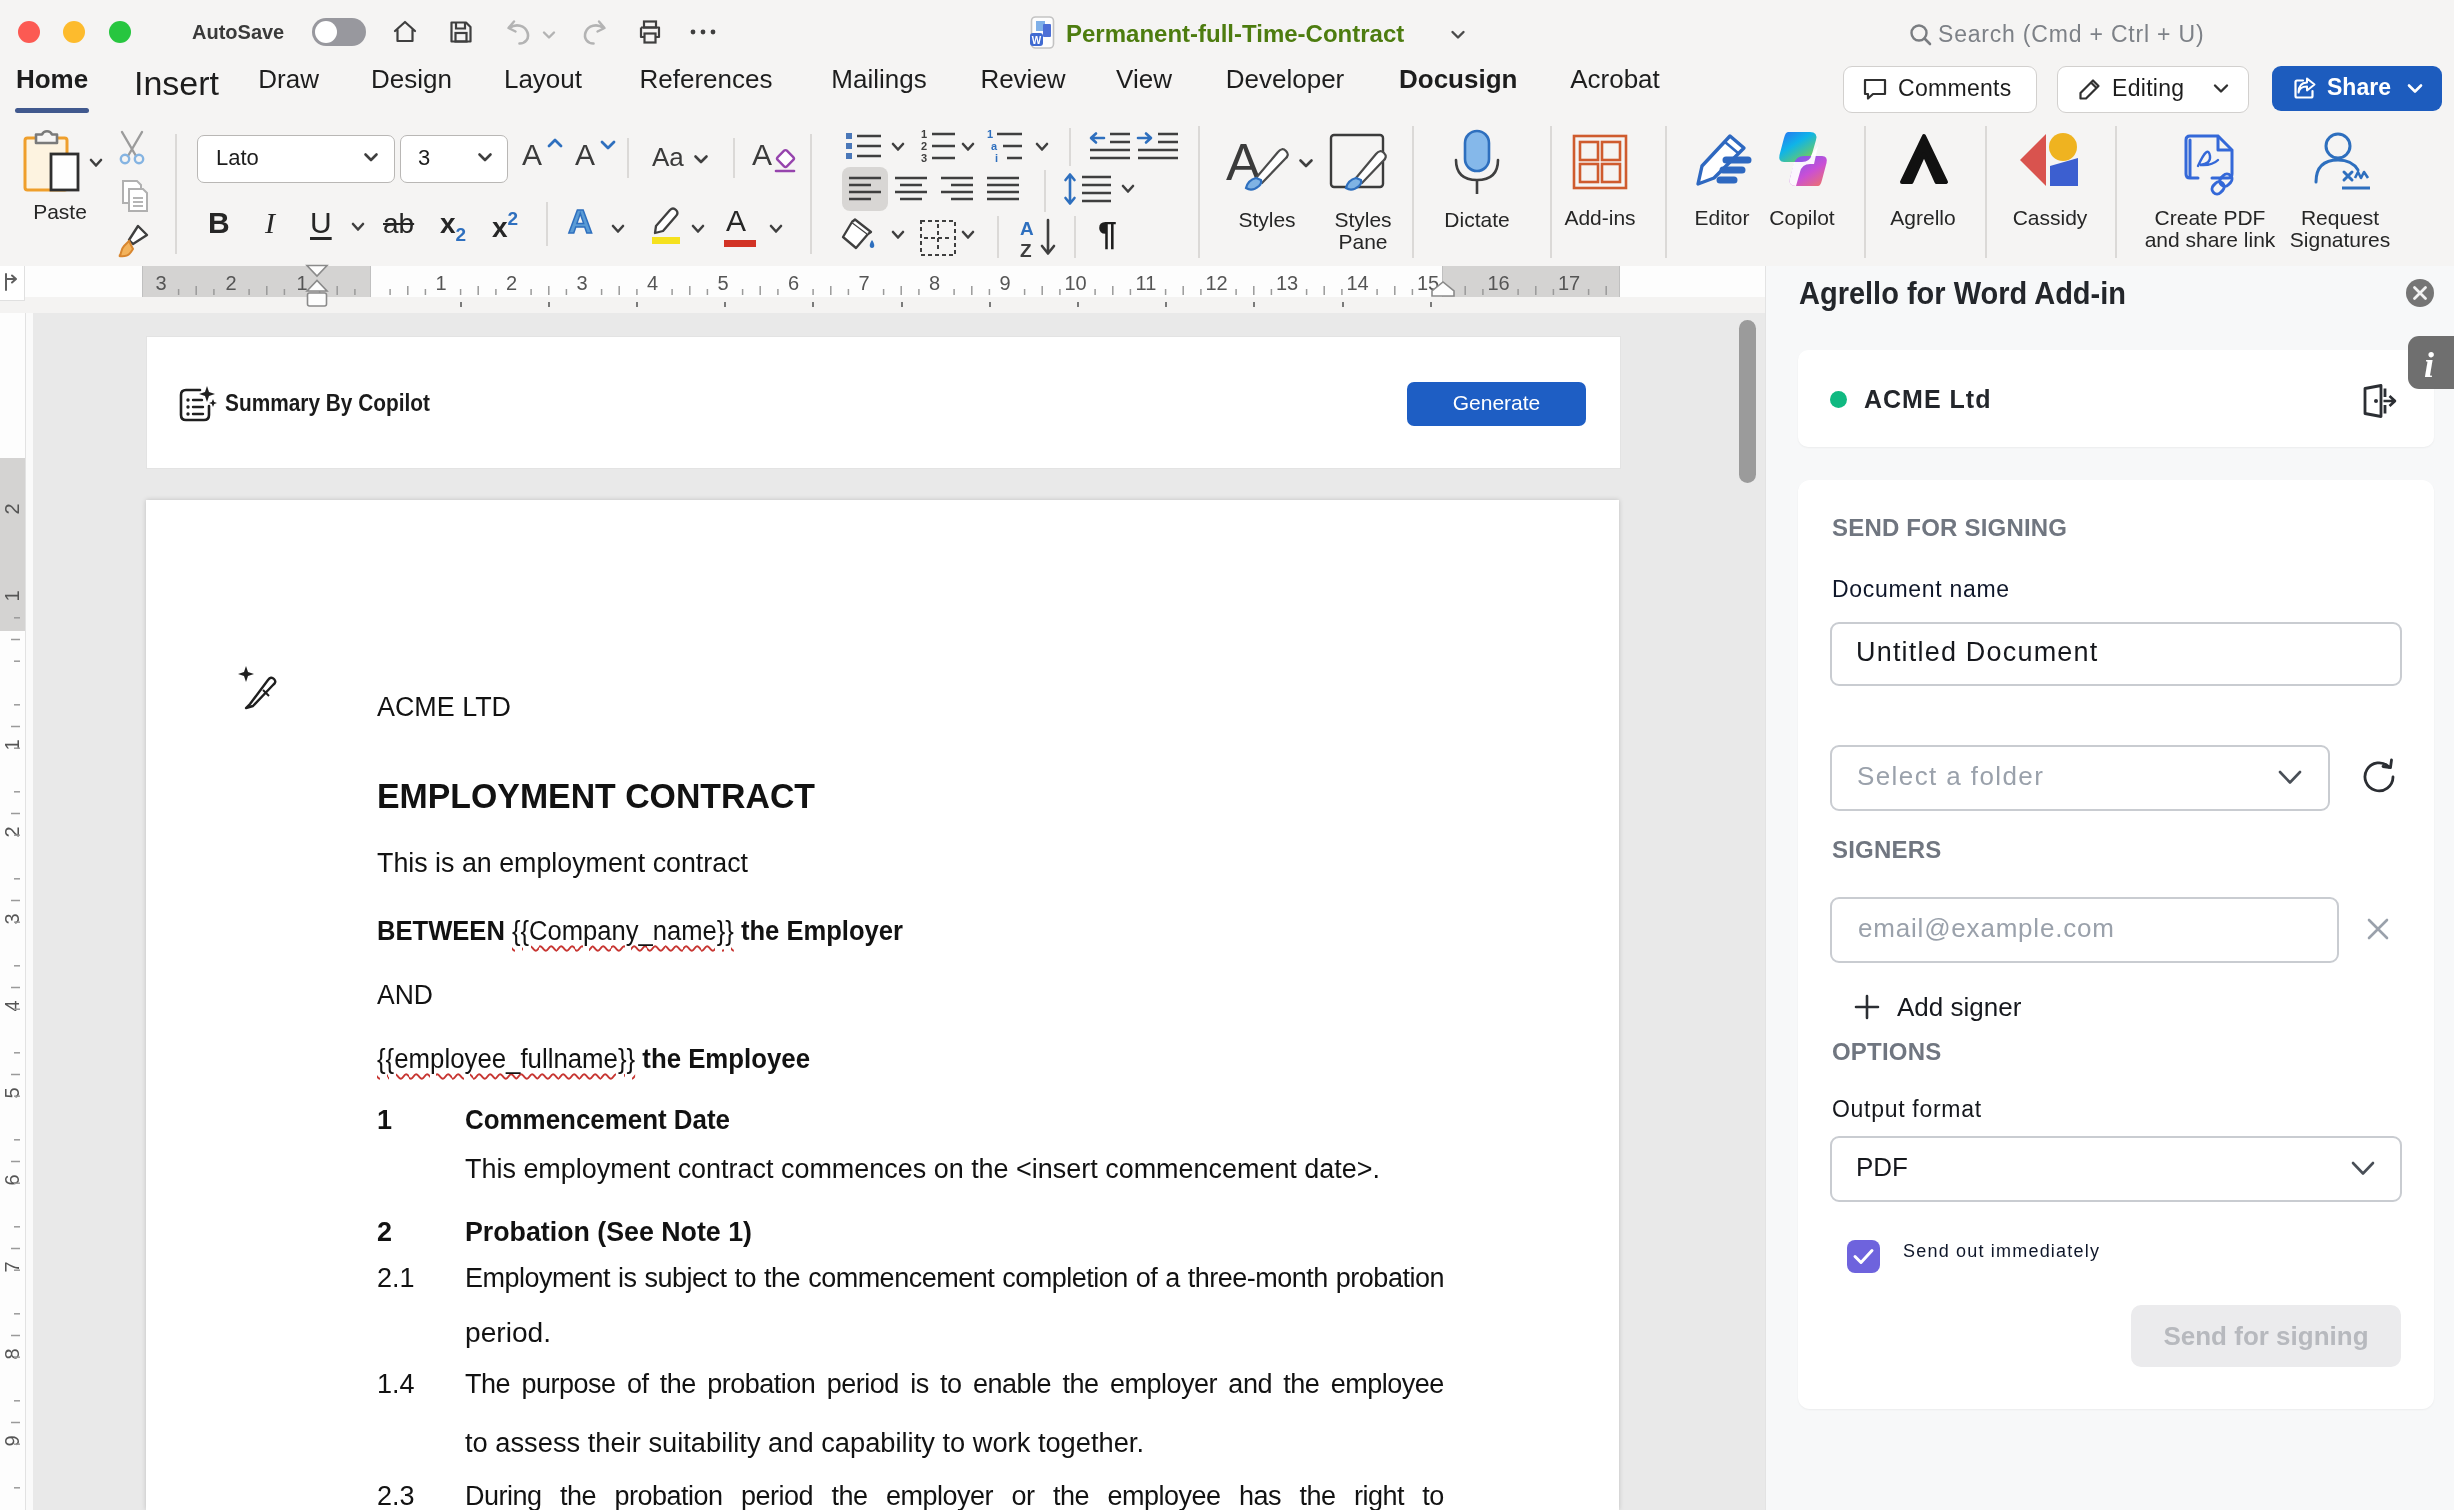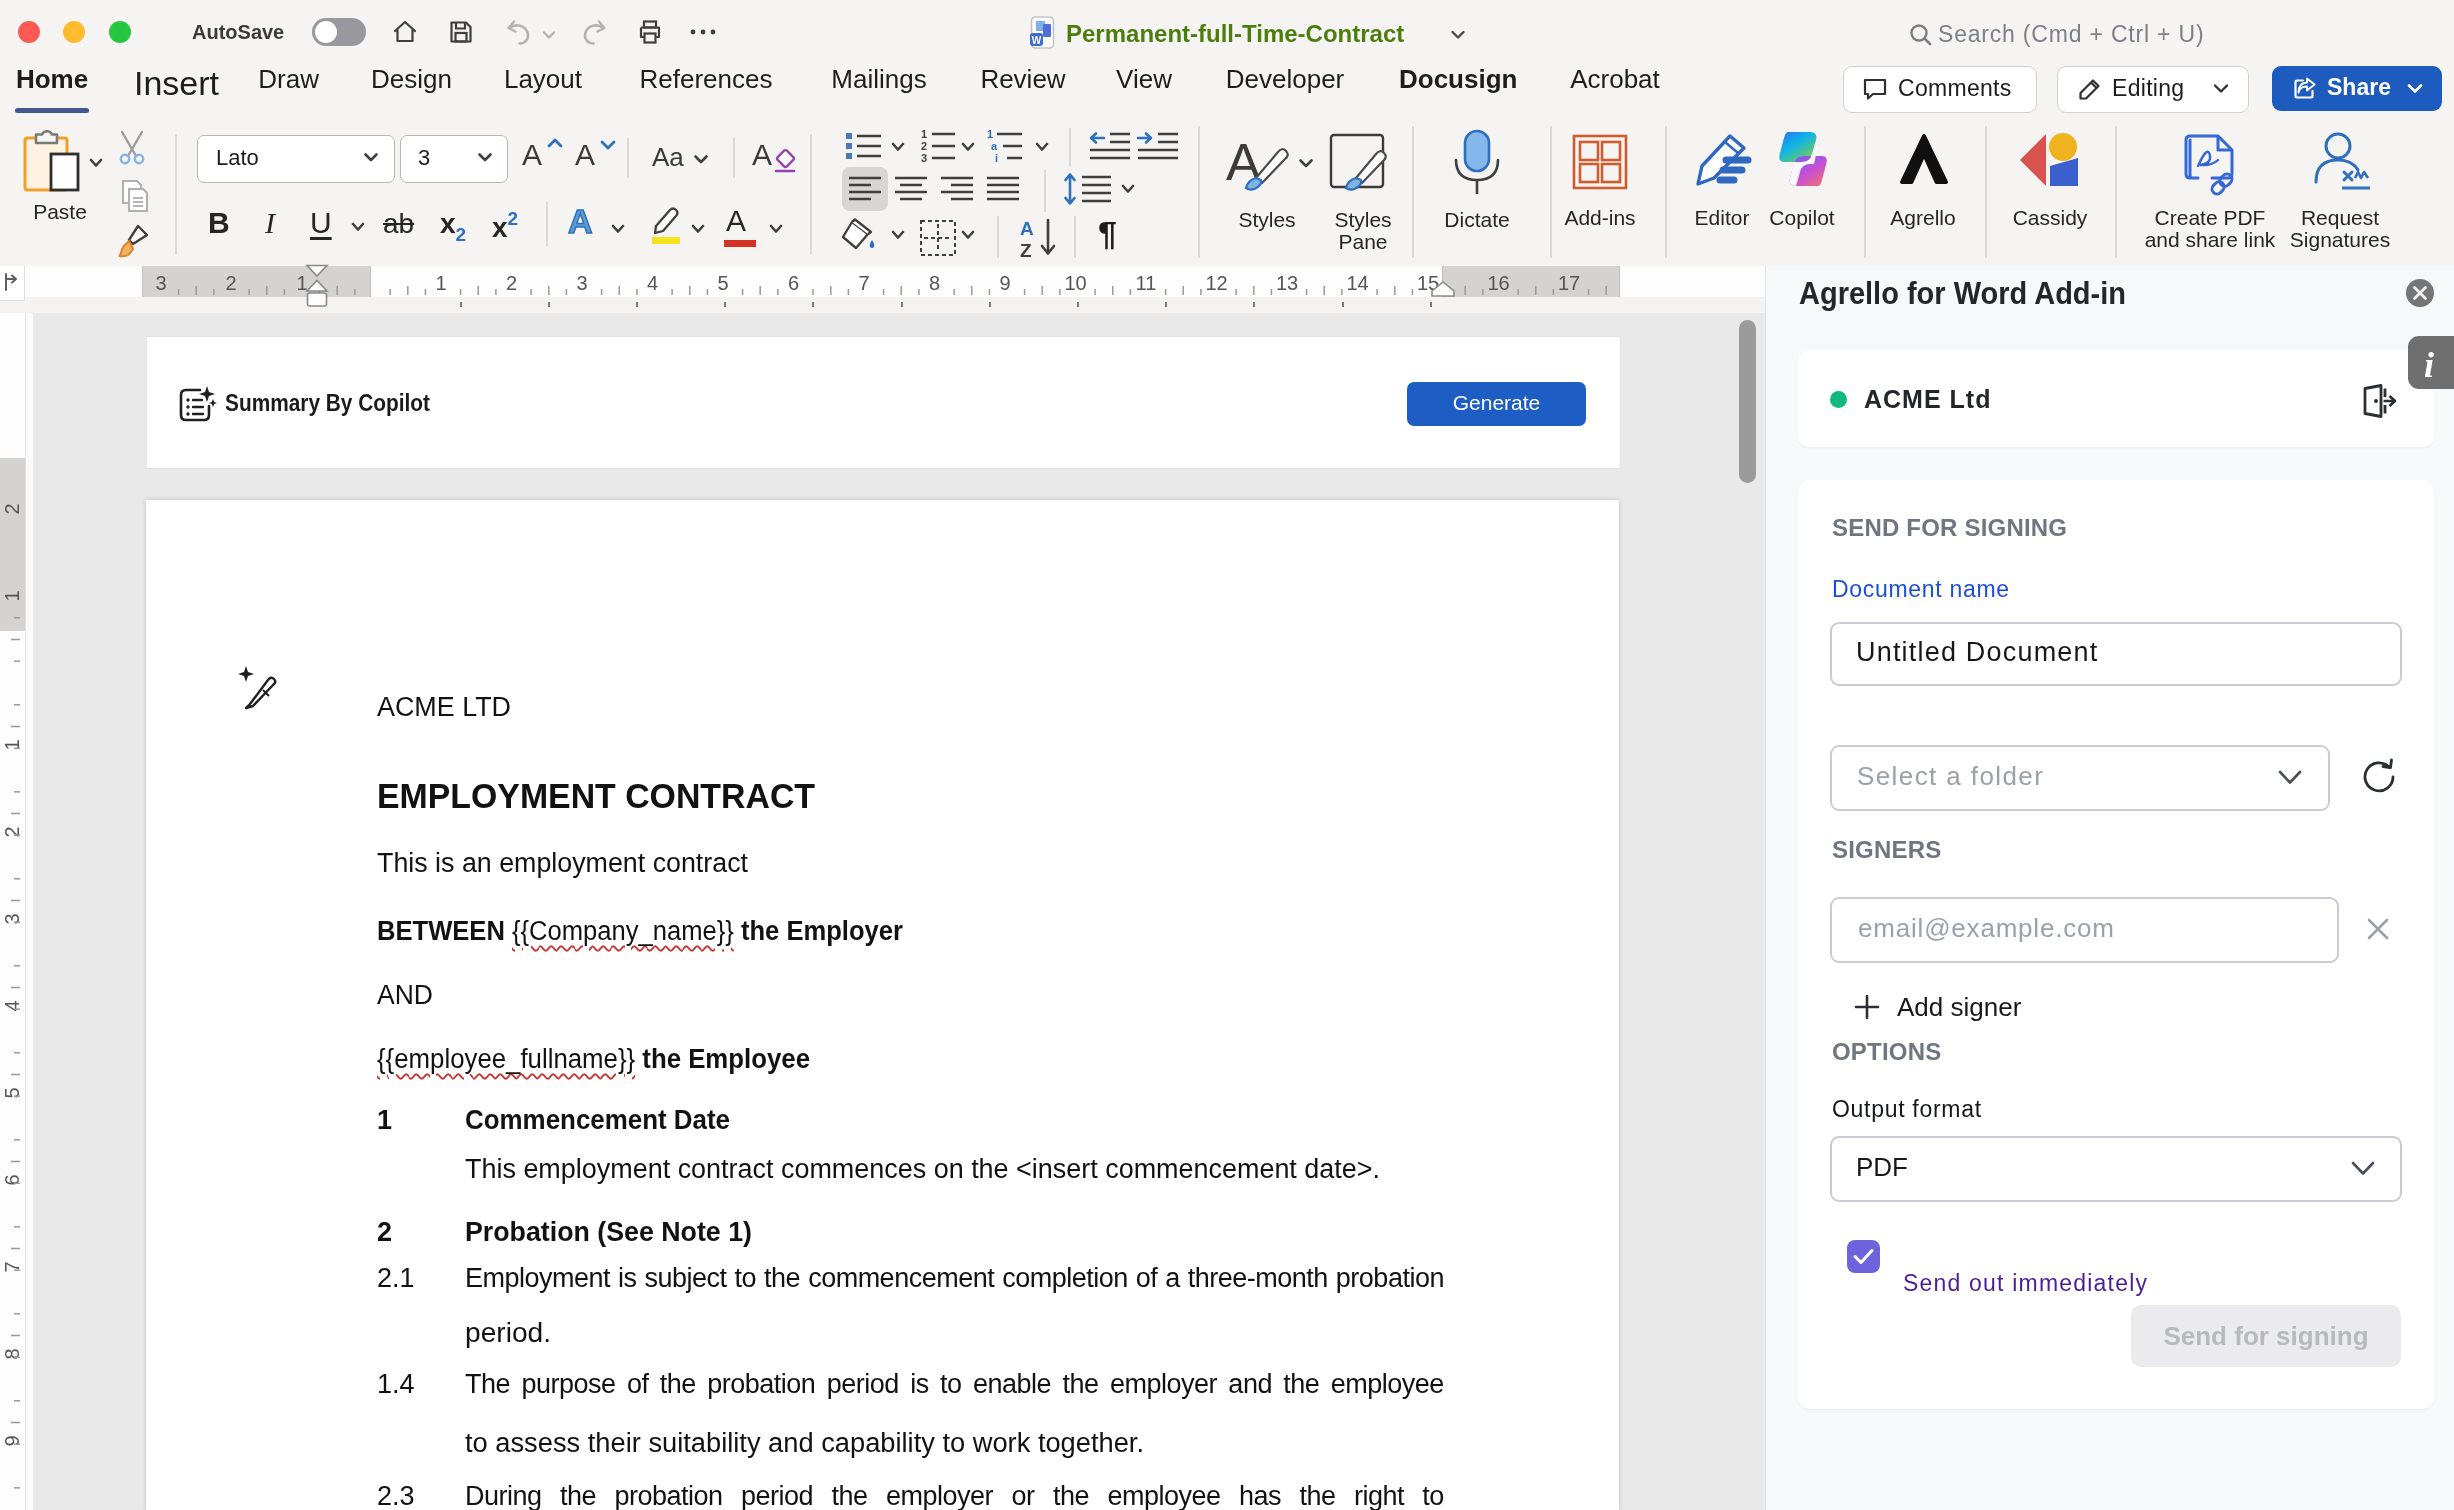--- a/index.html
+++ b/index.html
@@ -605,21 +605,21 @@
 <svg class="abs" style="left:2360px;top:383px;" width="38" height="36" viewBox="0 0 38 36">
 <path d="M5 5.5 L21 2.5 V33.5 L5 30.5 Z" fill="none" stroke="#2b2e33" stroke-width="2.8" stroke-linejoin="round"></path>
 <circle cx="16" cy="18" r="2" fill="#2b2e33"></circle>
 <path d="M25 5.5 V14 M25 22 V30.5" stroke="#2b2e33" stroke-width="2.8"></path>
 <path d="M23.5 18 H34 M29.5 13 L35 18 L29.5 23" fill="none" stroke="#2b2e33" stroke-width="2.6" stroke-linejoin="round"></path>
   </svg>
 <div class="abs" style="left:2408px;top:336px;width:56px;height:53px;background:#6f6f6f;border-radius:11px;"></div>
 <div class="abs" style="left:2424px;top:344px;font-family:'Liberation Serif',serif;font-style:italic;font-weight:700;font-size:36px;color:#fff;">i</div>
 <div class="abs" style="left:1798px;top:480px;width:636px;height:929px;background:#fff;border-radius:12px;box-shadow:0 1px 2px rgba(0,0,0,0.05);"></div>
 <div class="abs" style="left:1832px;top:514px;font-size:24px;font-weight:700;color:#707680;letter-spacing:0.2px;">SEND FOR SIGNING</div>
-<div class="abs" style="left:1832px;top:576px;font-size:23px;letter-spacing:0.7px;color:#1d4ed8;text-align:right;">Document name</div>
+<div class="abs" style="left:1832px;top:576px;font-size:23px;letter-spacing:0.7px;color:#0f172a;text-align:right;">Document name</div>
 <div class="abs" style="left:1830px;top:622px;width:568px;height:60px;background:#fff;border:2px solid #c9ccd1;border-radius:9px;"></div>
 <div class="abs" style="left:1856px;top:637px;font-size:27px;letter-spacing:1.2px;color:#16181d;">Untitled Document</div>
 <div class="abs" style="left:1832px;top:705px;font-size:23px;letter-spacing:0.7px;color:#16181d;margin-top:44px;">Folder</div>
 <div class="abs" style="left:1830px;top:745px;width:496px;height:62px;background:#fff;border:2px solid #c9ccd1;border-radius:9px;"></div>
 <div class="abs" style="left:1857px;top:761px;font-size:26px;letter-spacing:1.4px;color:#9aa1ab;">Select a folder</div>
 <svg class="abs" style="left:2274px;top:768px;" width="32" height="20" viewBox="0 0 32 20">
     <path d="M6 4 L16 14.5 L26 4" fill="none" stroke="#494f57" stroke-width="2.6" stroke-linecap="round" stroke-linejoin="round"></path>
   </svg>
 <svg class="abs" style="left:2358px;top:756px;" width="42" height="42" viewBox="0 0 42 42">
 <path d="M35 21 A14 14 0 1 1 31 11" fill="none" stroke="#2b2e33" stroke-width="2.8" stroke-linecap="round"></path>
@@ -639,14 +639,14 @@
 <div class="abs" style="left:1832px;top:1096px;font-size:23px;letter-spacing:0.7px;color:#16181d;">Output format</div>
 <div class="abs" style="left:1830px;top:1136px;width:568px;height:62px;background:#fff;border:2px solid #c9ccd1;border-radius:9px;"></div>
 <div class="abs" style="left:1856px;top:1152px;font-size:26px;color:#16181d;">PDF</div>
 <svg class="abs" style="left:2347px;top:1159px;" width="32" height="20" viewBox="0 0 32 20">
     <path d="M6 4 L16 14.5 L26 4" fill="none" stroke="#494f57" stroke-width="2.6" stroke-linecap="round" stroke-linejoin="round"></path>
   </svg>
 <div class="abs" style="left:1847px;top:1240px;width:33px;height:33px;background:#6e63dd;border-radius:8px;"></div>
 <svg class="abs" style="left:1852px;top:1247px;" width="23" height="19" viewBox="0 0 23 19">
     <path d="M3 9.5 L9 15.5 L20 3.5" fill="none" stroke="#fff" stroke-width="3" stroke-linecap="round" stroke-linejoin="round"></path>
   </svg>
-<div class="abs" style="left:1903px;top:1241px;font-size:23px;letter-spacing:1.2px;color:#4c1d95;margin-top:29px;">Send out immediately</div>
+<div class="abs" style="left:1903px;top:1241px;font-size:18px;letter-spacing:1.2px;color:#0f172a;">Send out immediately</div>
 <div class="abs" style="left:2131px;top:1305px;width:270px;height:62px;background:#ebebed;border-radius:10px;"></div>
 <div class="abs" style="left:2131px;top:1321px;width:270px;text-align:center;font-size:26px;font-weight:700;color:#b7b9be;">Send for signing</div>
 </body></html>

